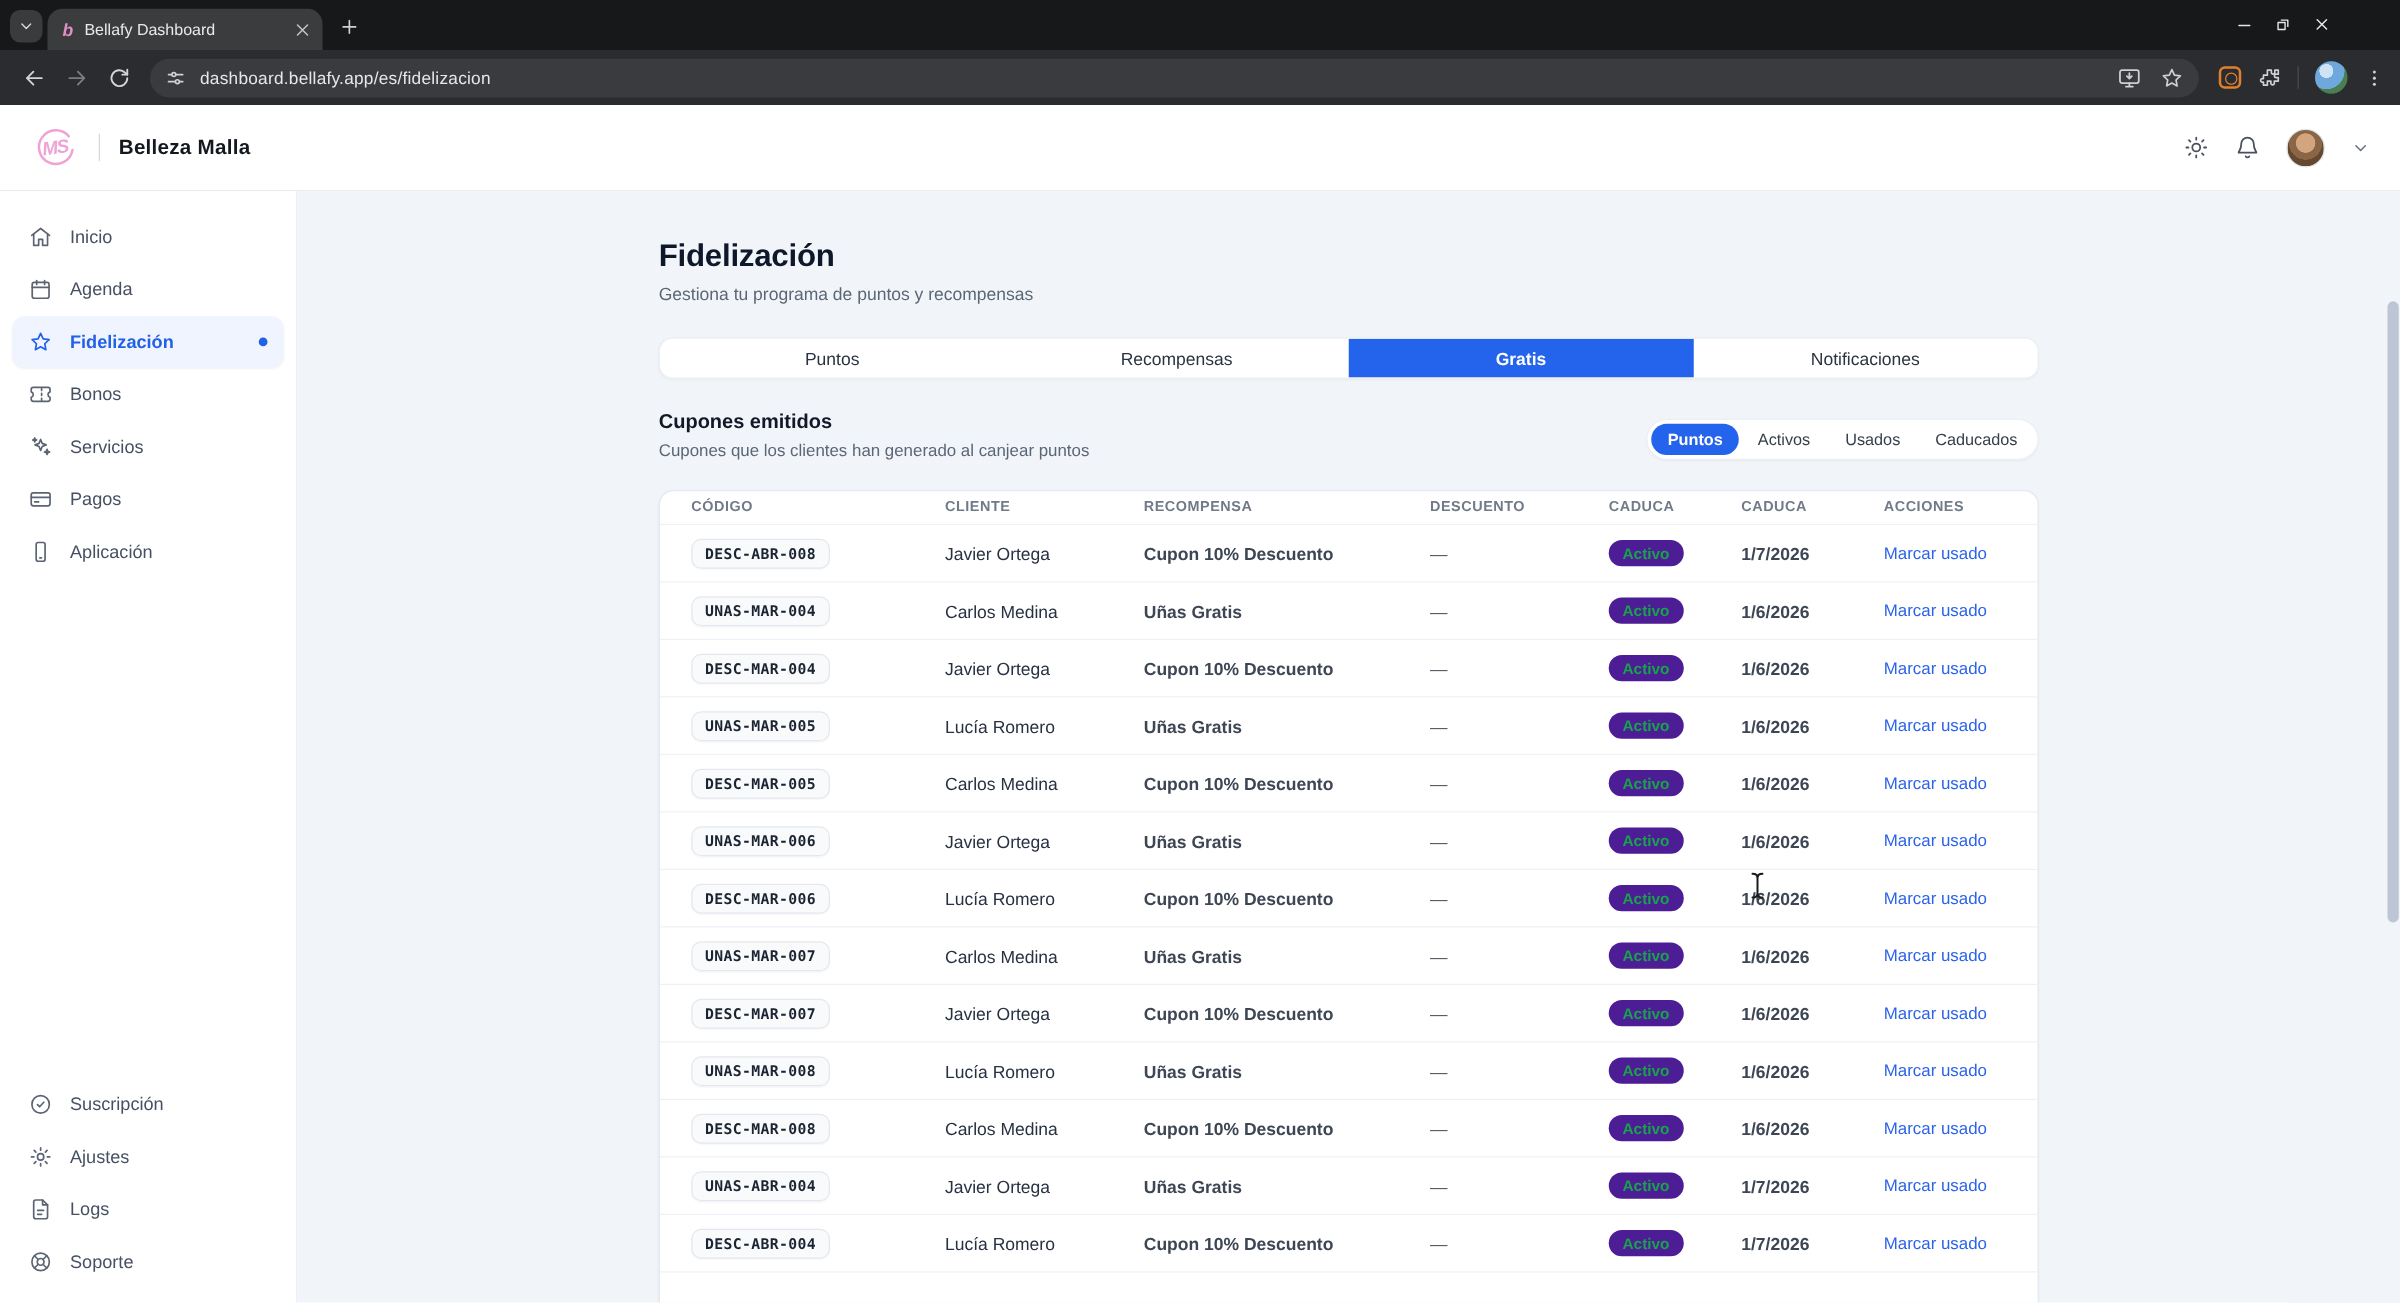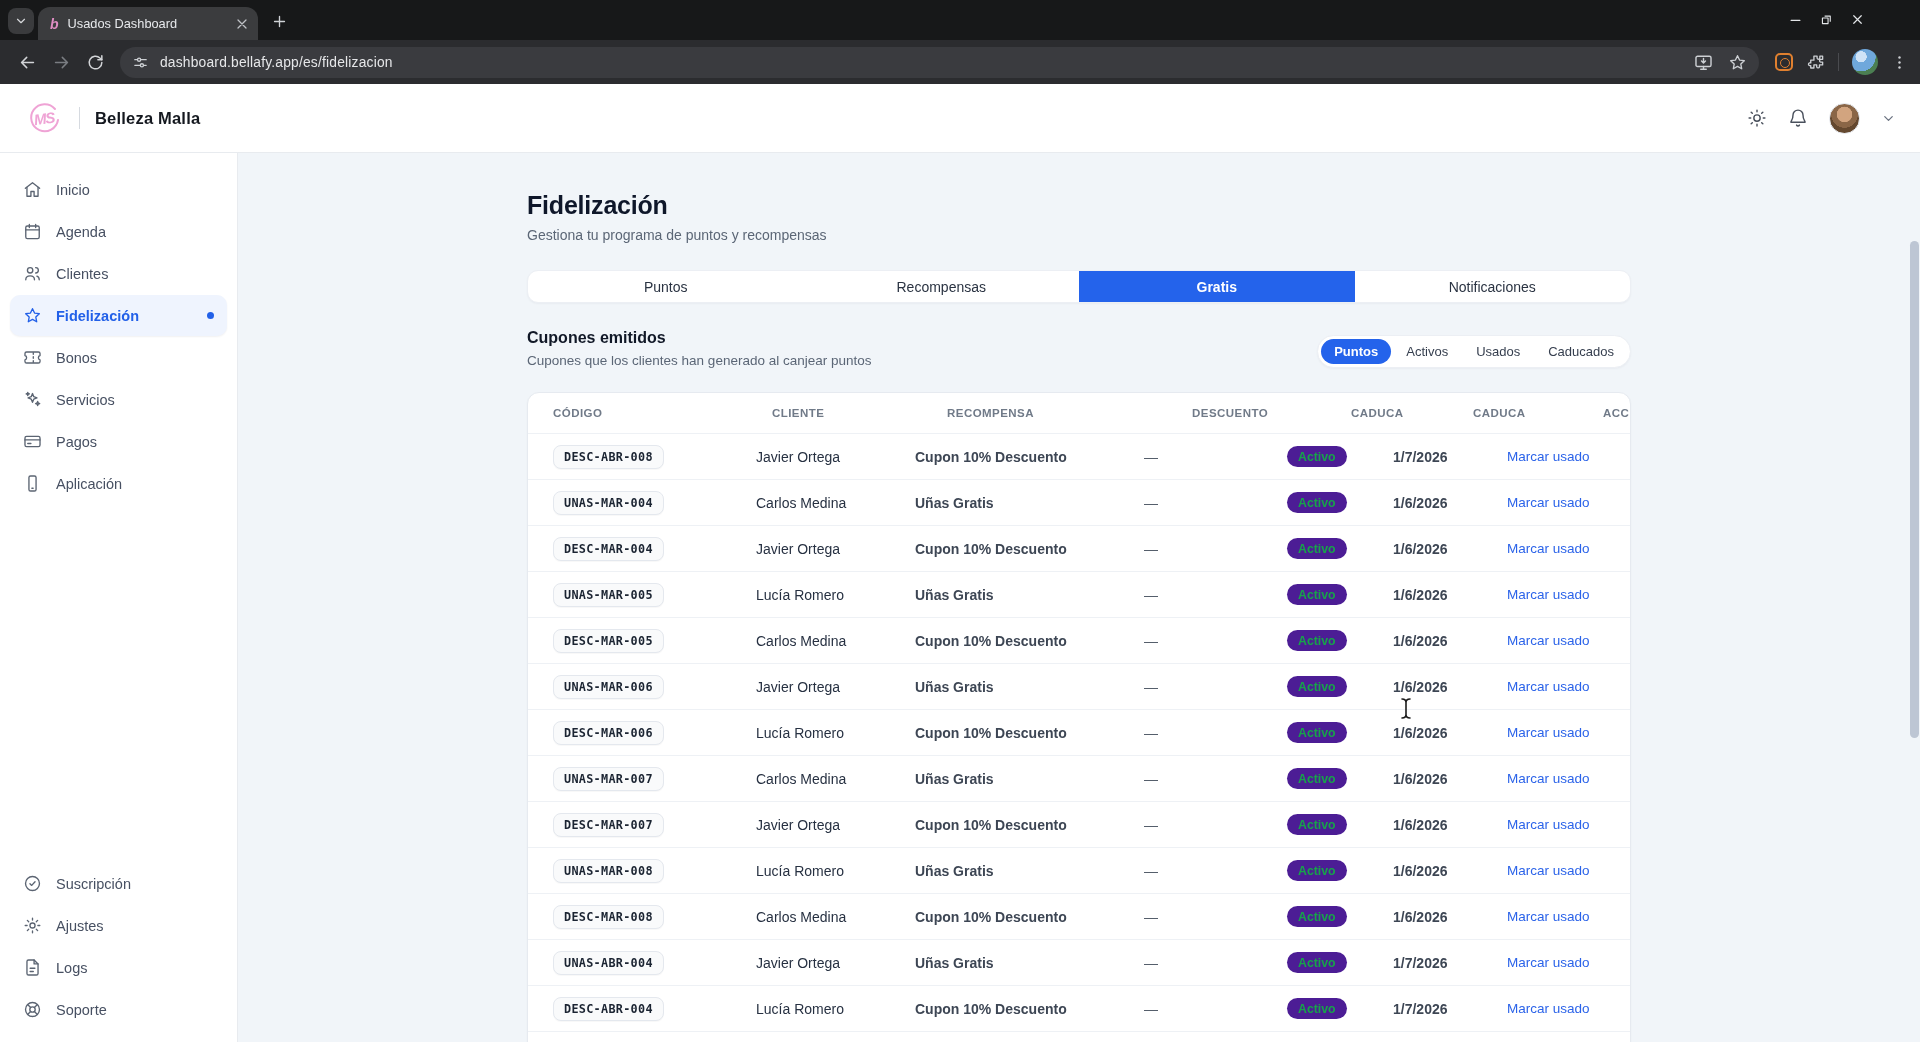--- a/index.html
+++ b/index.html
@@ -76,21 +76,21 @@
 
   .section-row { margin-top:26px; display:flex; align-items:flex-end; }
   .section-title { font-size:16px; font-weight:700; color:#111827; }
   .section-subtitle { margin-top:6px; font-size:13.5px; color:#5b6676; }
   .filters { margin-left:auto; display:flex; align-items:center; gap:2px; background:#fff; border:1px solid #eceff4; border-radius:999px; padding:3px; box-shadow:0 1px 2px rgba(16,24,40,.04); }
   .filter-pill { padding:5px 13px; font-size:13px; color:#353e4e; border-radius:999px; }
   .filter-pill.active { background:#2463eb; color:#fff; font-weight:600; }
 
   .table-card { margin-top:24px; background:#fff; border:1px solid #e6eaf0; border-radius:12px; box-shadow:0 1px 2px rgba(16,24,40,.04); overflow:hidden; height:700px; }
   .tgrid { display:grid; grid-template-columns:203px 159px 229px 143px 106px 114px 1fr; align-items:center; padding:0 16px 0 25px; }
-  .thead { height:41px; border-bottom:1px solid #eef1f5;gap:16px; }
+  .thead { height:27px; border-bottom:1px solid #eef1f5; }
   .th { font-size:11.5px; font-weight:600; color:#707a88; letter-spacing:.45px; }
   .trow { height:46px; border-bottom:1px solid #eef1f5; }
   .code-pill { display:inline-block; justify-self:start; font-family:"DejaVu Sans Mono", monospace; font-size:11.8px; font-weight:700; letter-spacing:.3px; color:#1b2432; background:#f9fafb; border:1px solid #e4e8ee; border-radius:8px; padding:4px 10px; box-shadow:0 1px 1px rgba(0,0,0,.03); }
   .cell-client { font-size:14px; color:#273142; }
   .cell-reward, .cell-date { font-size:14px; color:#3d4654;font-weight:bold; }
   .cell-dash { font-size:14px; color:#555e6b; }
   .badge { justify-self:start; display:inline-block; padding:3.5px 11px; border-radius:999px; background:#4c1d95; color:#17a34a; font-size:12.3px; font-weight:600; }
   .action-link { font-size:13.5px; font-weight:500; color:#2b63e9; cursor:pointer; }
 
   .page-scrollbar { position:absolute; right:1px; top:88px; width:9px; height:497px; border-radius:5px; background:#bdc6d4; }
@@ -105,21 +105,21 @@
   <div class="tabstrip">
     <div class="tab-search-btn">
         <span>
           <svg viewBox="0 0 24 24" fill="none" stroke="currentColor" stroke-width="2" stroke-linecap="round" stroke-linejoin="round">
             <path d="m6 9 6 6 6-6"></path>
           </svg>
         </span>
       </div>
     <div class="browser-tab">
       <span class="favicon">b</span>
-      <span class="tab-title">Usados Dashboard</span>
+      <span class="tab-title">Bellafy Dashboard</span>
       <span class="tab-close">
           <svg viewBox="0 0 24 24" fill="none" stroke="currentColor" stroke-width="1.9" stroke-linecap="round">
             <path d="M6 6l12 12M18 6 6 18"></path>
           </svg>
         </span>
     </div>
     <div class="newtab-btn">
         <span>
           <svg viewBox="0 0 24 24" fill="none" stroke="currentColor" stroke-width="1.9" stroke-linecap="round">
             <path d="M12 5v14M5 12h14"></path>
@@ -253,31 +253,20 @@
             <div class="nav-item">
               <span class="nicon">
                 <svg viewBox="0 0 24 24" fill="none" stroke="currentColor" stroke-width="1.7" stroke-linecap="round" stroke-linejoin="round">
                   <rect x="3.5" y="5" width="17" height="16" rx="2"></rect>
                   <path d="M8 3v4M16 3v4M3.5 10h17"></path>
                 </svg>
               </span>
               <span>Agenda</span>
 
             </div>
-            <div class="nav-item">
-              <span class="nicon">
-                <svg viewBox="0 0 24 24" fill="none" stroke="currentColor" stroke-width="1.7" stroke-linecap="round" stroke-linejoin="round">
-                  <circle cx="9" cy="8" r="3.4"></circle>
-                  <path d="M3.5 20c0-3 2.4-5 5.5-5s5.5 2 5.5 5"></path>
-                  <path d="M16 4.6a3.4 3.4 0 0 1 0 6.8M17.5 15.4c2 .6 3 2.3 3 4.6"></path>
-                </svg>
-              </span>
-              <span>Clientes</span>
-
-            </div>
             <div class="nav-item active">
               <span class="nicon">
                 <svg viewBox="0 0 24 24" fill="none" stroke="currentColor" stroke-width="1.7" stroke-linecap="round" stroke-linejoin="round">
                   <path d="M12 3.4l2.6 5.5 6 .8-4.4 4.2 1.1 6-5.3-2.9-5.3 2.9 1.1-6L3.4 9.7l6-.8Z"></path>
                 </svg>
               </span>
               <span>Fidelización</span>
               <span class="dot"></span>
             </div>
             <div class="nav-item">

